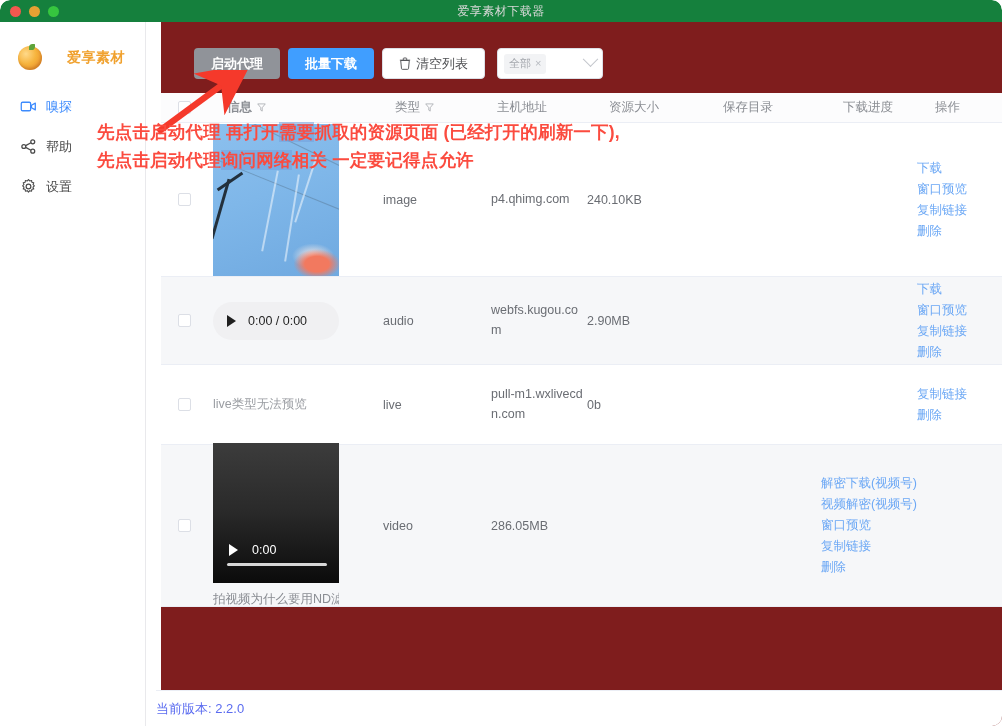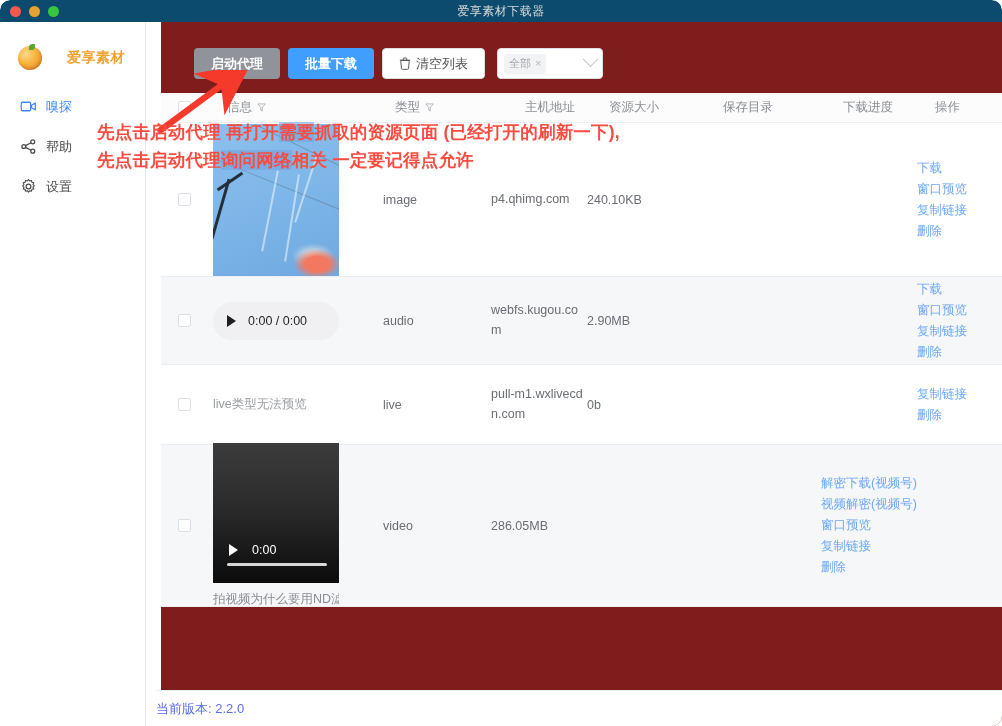--- a/index.html
+++ b/index.html
@@ -14,21 +14,21 @@
     width: 1002px; height: 726px;
     background: #fff;
     border-radius: 10px;
     overflow: hidden;
   }
 
   
   .titlebar {
     position: absolute; left: 0; top: 0;
     width: 1002px; height: 22px;
-    background: #0c4a6e;
+    background: #15803d;
     display: flex; align-items: center;
     border-top-left-radius: 10px; border-top-right-radius: 10px;
   }
   .lights { display: flex; gap: 8px; margin-left: 10px; }
   .light { width: 11px; height: 11px; border-radius: 50%; }
   .light.red { background: #f3584f; }
   .light.yellow { background: #e6a133; }
   .light.green { background: #36c63f; }
   .titlebar-title {
     position: absolute; left: 0; right: 0; text-align: center;
@@ -126,23 +126,23 @@
   }
   .row.alt { background: #f6f7f9; }
   .c-check { width: 46px; flex: none; display: flex; justify-content: center; }
   .c-info  { width: 176px; flex: none; padding-left: 6px; }
   .c-type  { width: 108px; flex: none; }
   .c-host  { width: 96px; flex: none; word-break: break-all; line-height: 1.55; }
   .c-size  { width: 108px; flex: none; }
   .c-dir   { width: 130px; flex: none; }
   .c-prog  { width: 88px; flex: none; }
   .c-act   { flex: 1; padding-left: 4px; }
-  .thead .c-info { padding-left: 20px; }
+  .thead .c-info { padding-left: 20px; font-weight: bold; }
   .thead .c-type { padding-left: 12px; }
-  .thead .c-host { width: 112px; padding-left: 6px; text-align: center; }
+  .thead .c-host { width: 112px; padding-left: 6px; }
   .thead .c-size { width: 106px; padding-left: 6px; }
   .thead .c-dir  { width: 132px; padding-left: 14px; }
   .thead .c-prog { width: 90px; padding-left: 2px; }
   .chk {
     width: 13px; height: 13px; border: 1px solid #dcdfe6;
     border-radius: 2px; background: #fff; cursor: pointer;
   }
   .filter-ico { width: 9px; height: 9px; vertical-align: -1px; margin-left: 2px; }
 
   

